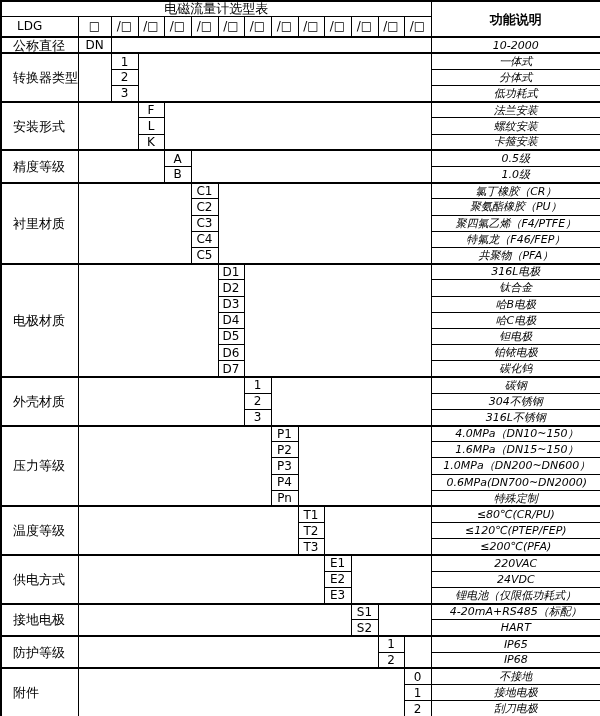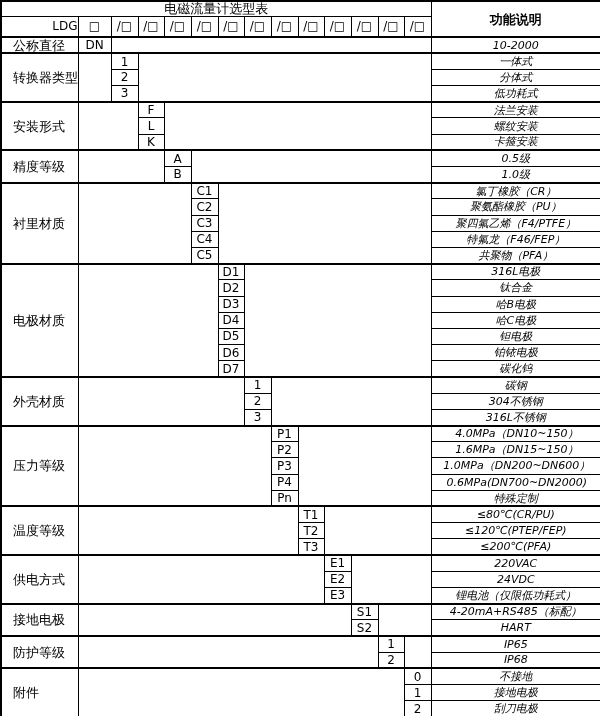--- a/index.html
+++ b/index.html
@@ -4,21 +4,21 @@
 <style>
   html,body{margin:0;padding:0;background:#fff;}
   body{width:600px;font-family:"DejaVu Sans","Liberation Sans",sans-serif;color:#000;}
   table{width:600px;height:716px;table-layout:fixed;border-collapse:collapse;border:2px solid #000;background:#fff;}
   td{border:1px solid #000;padding:0;font-size:12px;line-height:1;text-align:center;vertical-align:middle;overflow:hidden;white-space:nowrap;}
   tr.title-row{height:15px;margin-left:36px;}
   tr.title-row td{font-size:13px;}
   tr.hdr-row{height:21px;}
   tr.body{height:16.19px;}
   tr.group-first td{border-top:2px solid #000;}
-  .lbl-left{text-align:right;padding-left:6px;}
+  .lbl-left{text-align:left;padding-left:15px;}
   .label-cell{text-align:left;padding-left:11px;font-size:13px;}
   .func-cell{font-size:11px;font-style:italic;}
   .func-left{text-align:center;padding-left:2px;}
   .spacer{border-top:1px solid #000;border-bottom:1px solid #000;}
 </style>
 </head>
 <body>
 
 <table>
   <colgroup>

